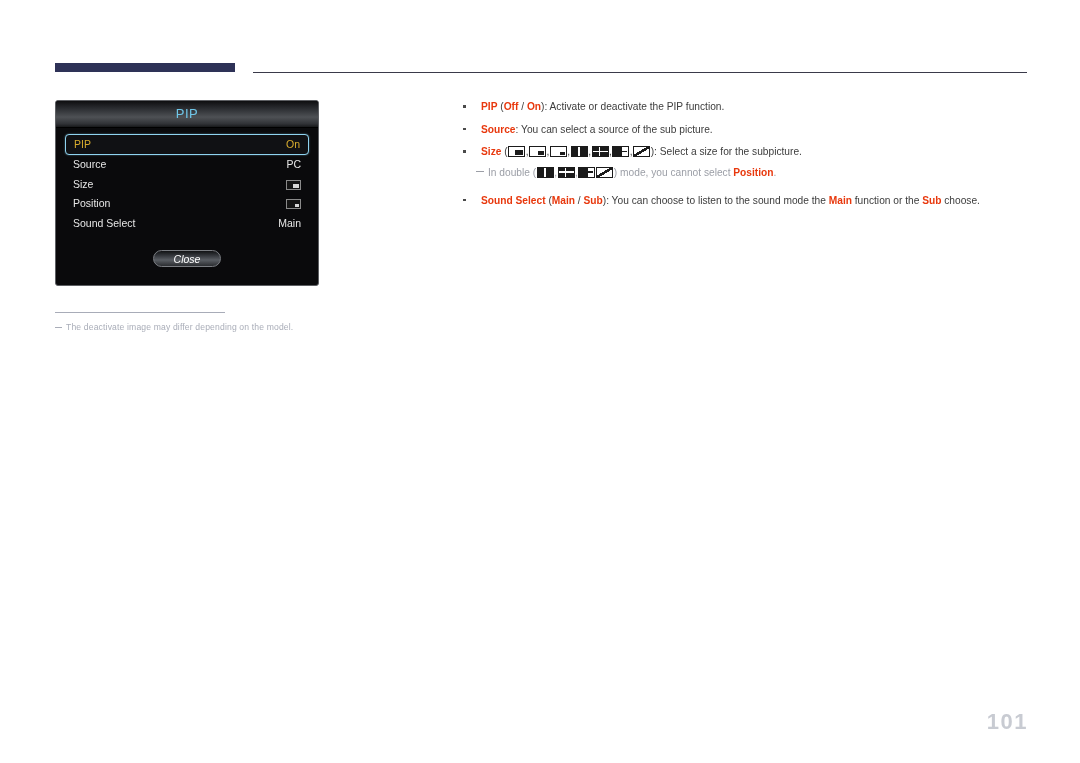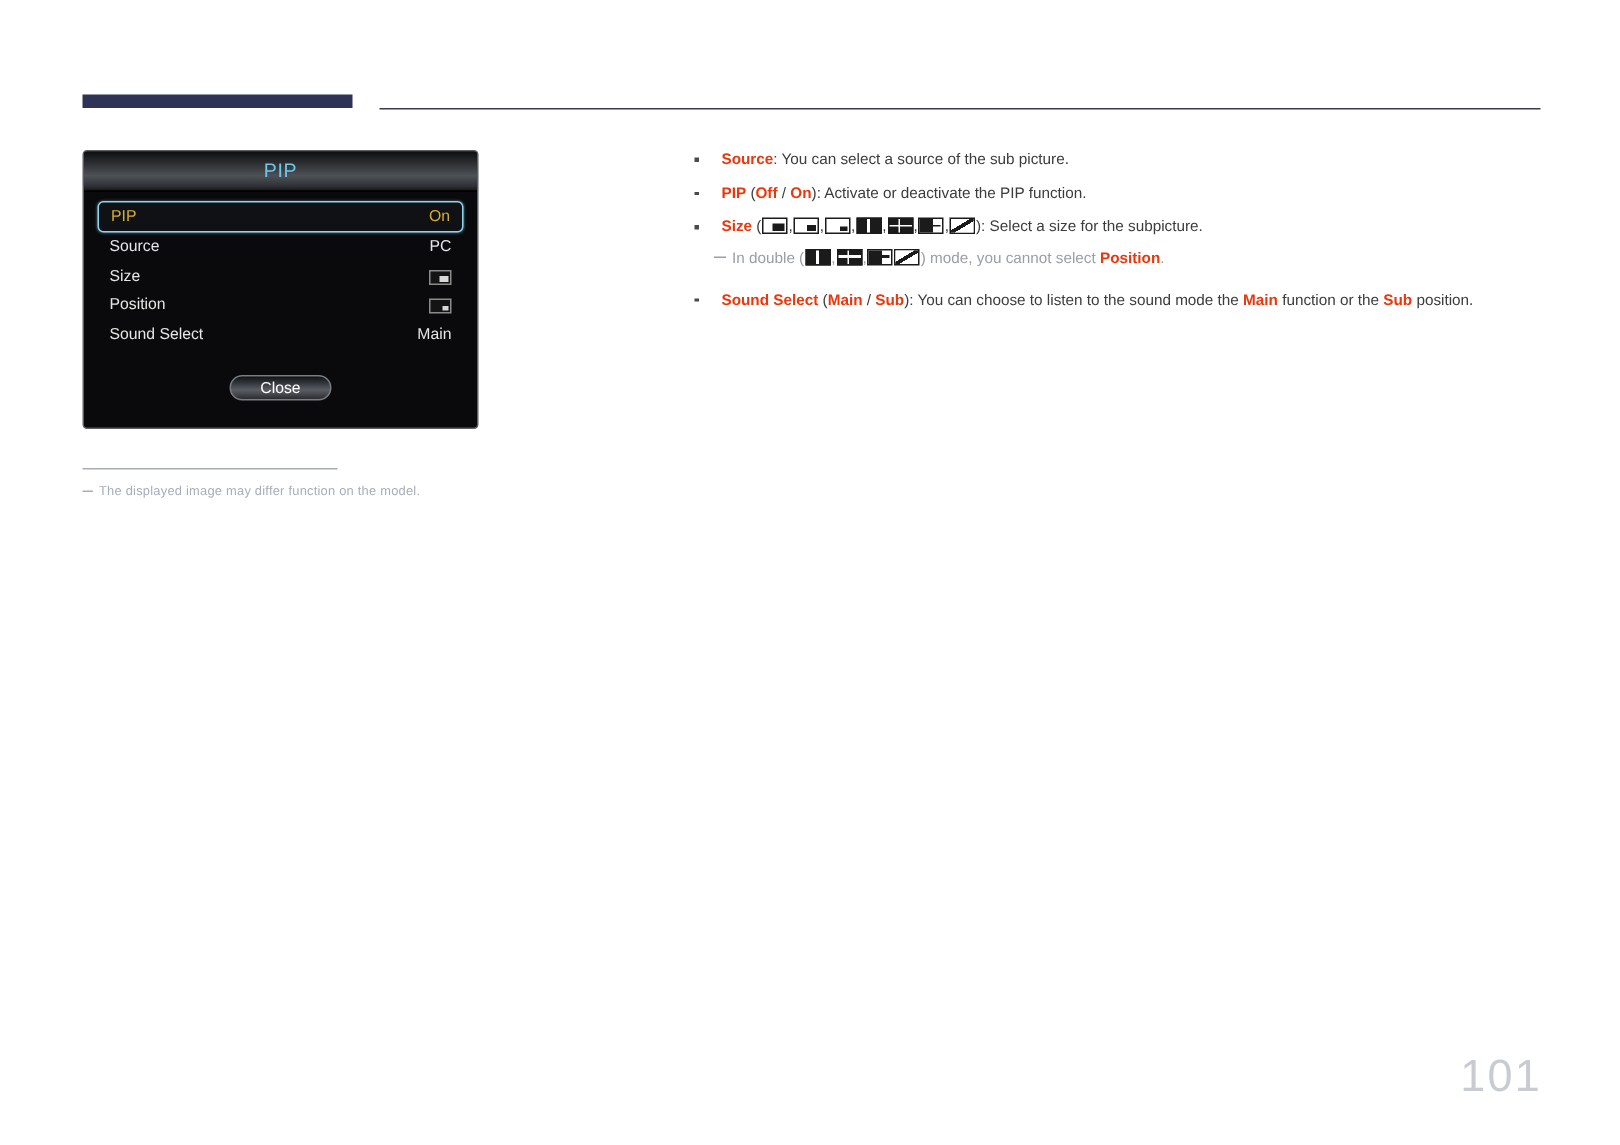--- a/index.html
+++ b/index.html
@@ -127,20 +127,21 @@
   }
   .icn-pos i {
     right: 1px;
     bottom: 1px;
     width: 4px;
     height: 3px;
   }
   .osd-footer {
     margin-top: 16px;
     text-align: center;
+    font-style: italic;
   }
   .osd-close {
     display: inline-block;
     width: 68px;
     height: 17px;
     line-height: 16px;
     font-size: 10.5px;
     color: #ffffff;
     background: linear-gradient(to bottom, #111214 0%, #34373c 30%, #5a5e64 60%, #2b2d31 100%);
     border: 1px solid #7a7d82;
@@ -269,23 +270,24 @@
     border-top: 1.8px solid transparent;
     border-bottom: 1.8px solid transparent;
     border-right: 2.4px solid #1b1b1b;
   }
 
   
   .page-num {
     position: absolute;
     right: 52px;
     bottom: 28px;
-    font-size: 30px;
+    font-size: 22px;
     color: #c8cbd2;
     letter-spacing: 1.5px;
+    font-weight: bold;
   }
 </style>
 </head>
 <body>
 
 <div class="top-rule-wrap">
   <div class="top-rule-bar"></div>
   <div class="top-rule-line"></div>
 </div>
 
@@ -325,45 +327,45 @@
     </div>
 
     <div class="osd-footer">
       <span class="osd-close">Close</span>
     </div>
   </div>
 </div>
 
 <div class="note-rule"></div>
 <div class="note-text">
-  <span class="note-dash"></span><span>The displayed image may differ function on the model.</span>
+  <span class="note-dash"></span><span>The deactivate image may differ depending on the model.</span>
 </div>
 
 <div class="content">
+
+  <div class="bullet-row">
+    <span class="bullet-dot"></span>
+    <span class="kw">PIP</span><span> (</span><span class="kw">Off</span><span> / </span><span class="kw">On</span><span>): Activate or deactivate the PIP function.</span>
+  </div>
 
   <div class="bullet-row">
     <span class="bullet-dot"></span>
     <span class="kw">Source</span><span>: You can select a source of the sub picture.</span>
   </div>
 
   <div class="bullet-row">
     <span class="bullet-dot"></span>
-    <span class="kw">PIP</span><span> (</span><span class="kw">Off</span><span> / </span><span class="kw">On</span><span>): Activate or deactivate the PIP function.</span>
+    <span class="kw">Size</span><span> (</span><span class="pic p-s1"><b></b></span>,<span class="pic p-s2"><b></b></span>,<span class="pic p-s3"><b></b></span>,<span class="pic p-d1"><b></b></span>,<span class="pic p-d2"><b class="v"></b><b class="h"></b></span>,<span class="pic p-d3"><b class="blk"></b><b class="bar"></b></span>,<span class="pic p-dg"><b class="tri"></b></span><span>): Select a size for the subpicture.</span>
+  </div>
+
+
+  <div class="sub-note">
+    <span class="sub-dash"></span><span>In double (</span><span class="pic p-d1"><b></b></span>,<span class="pic p-d2"><b class="v"></b><b class="h"></b></span>,<span class="pic p-d3"><b class="blk"></b><b class="bar"></b></span><span class="pic p-dg"><b class="tri"></b></span><span>) mode, you cannot select </span><span class="kw">Position</span><span>.</span>
   </div>
 
   <div class="bullet-row">
     <span class="bullet-dot"></span>
-    <span class="kw">Size</span><span> (</span><span class="pic p-s1"><b></b></span>,<span class="pic p-s2"><b></b></span>,<span class="pic p-s3"><b></b></span>,<span class="pic p-d1"><b></b></span>,<span class="pic p-d2"><b class="v"></b><b class="h"></b></span>,<span class="pic p-d3"><b class="blk"></b><b class="bar"></b></span>,<span class="pic p-dg"><b class="tri"></b></span><span>): Select a size for the subpicture.</span>
-  </div>
-
-
-  <div class="sub-note">
-    <span class="sub-dash"></span><span>In double (</span><span class="pic p-d1"><b></b></span>,<span class="pic p-d2"><b class="v"></b><b class="h"></b></span>,<span class="pic p-d3"><b class="blk"></b><b class="bar"></b></span><span class="pic p-dg"><b class="tri"></b></span><span>) mode, you cannot select </span><span class="kw">Position</span><span>.</span>
-  </div>
-
-  <div class="bullet-row">
-    <span class="bullet-dot"></span>
-    <span class="kw">Sound Select</span><span> (</span><span class="kw">Main</span><span> / </span><span class="kw">Sub</span><span>): You can choose to listen to the sound mode the </span><span class="kw">Main</span><span> function or the </span><span class="kw">Sub</span><span> position.</span>
+    <span class="kw">Sound Select</span><span> (</span><span class="kw">Main</span><span> / </span><span class="kw">Sub</span><span>): You can choose to listen to the sound mode the </span><span class="kw">Main</span><span> function or the </span><span class="kw">Sub</span><span> choose.</span>
   </div>
 
 </div>
 
 <div class="page-num">101</div>
 
 </body></html>

